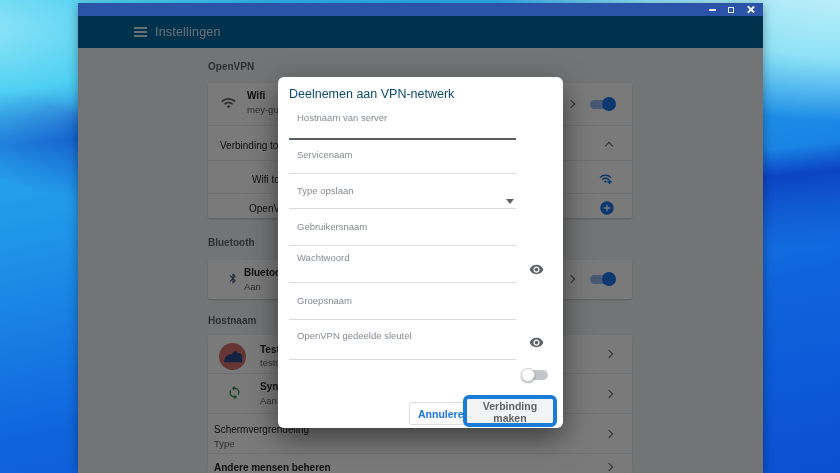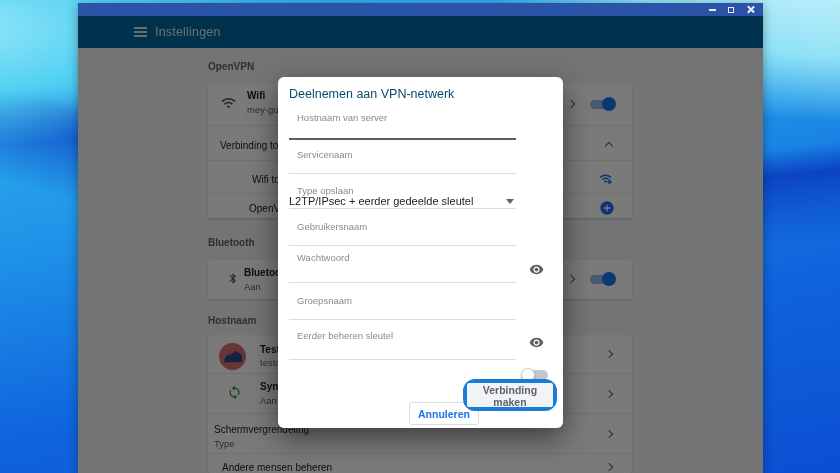--- a/index.html
+++ b/index.html
@@ -63,21 +63,21 @@
     font-size:11px;color:#202124;font-family:inherit;padding:0;}
   .sel-value{position:absolute;left:11px;font-size:11px;color:#202124;white-space:nowrap;cursor:pointer;}
   .caret{position:absolute;left:228px;width:0;height:0;border-left:4px solid transparent;border-right:4px solid transparent;border-top:5px solid #5f6368;}
   .eye{position:absolute;left:251px;width:15px;height:15px;cursor:pointer;}
   .save-label{position:absolute;left:11px;top:291px;font-size:10.5px;color:#202124;}
   .toggle-off{position:absolute;left:245px;top:293px;width:25px;height:10px;background:#c3c6ca;border-radius:6px;cursor:pointer;}
   .toggle-off::after{content:"";position:absolute;left:-2px;top:-2.5px;width:14px;height:14px;border-radius:50%;
     background:#fdfdfd;border:.5px solid #cfcfcf;box-shadow:0 1px 2px rgba(0,0,0,.35);box-sizing:border-box;}
   .btn-cancel{position:absolute;left:131px;top:325px;width:70px;height:23px;background:#fff;border:1px solid #dadce0;
     border-radius:3px;color:#1a73e8;font-size:10.5px;font-weight:bold;font-family:inherit;cursor:pointer;}
-  .hl-box{position:absolute;left:185px;top:302px;width:94px;height:32px;border:4px solid #1a7cd9;border-radius:12px;box-sizing:border-box;}
+  .hl-box{position:absolute;left:185px;top:318px;width:94px;height:32px;border:4px solid #1a7cd9;border-radius:6px;box-sizing:border-box;}
   .btn-connect{position:absolute;left:0;top:0;width:86px;height:24px;background:#f1f3f4;border:none;border-radius:2px;
     color:#5f6368;font-size:10.5px;font-weight:bold;font-family:inherit;}
   svg{display:block;}
 </style>
 </head>
 <body>
 
 <div id="screen">
   <div class="wallpaper"></div>
 
@@ -187,63 +187,62 @@
           <div class="chev chev-r" style="left:398px;top:56px"></div>
         </div>
         <div class="divider" style="top:78px"></div>
         <div>
           <div class="row-title" style="left:6px;top:89px;font-weight:normal">Schermvergrendeling</div>
           <div class="row-sub" style="left:6px;top:103px">Type</div>
           <div class="chev chev-r" style="left:398px;top:96px"></div>
         </div>
         <div class="divider" style="top:118px"></div>
         <div>
-          <div class="row-title" style="left:14px;top:127px;font-weight:normal">Andere mensen beheren</div>
+          <div class="row-title" style="left:6px;top:127px;font-weight:bold">Andere mensen beheren</div>
           <div class="chev chev-r" style="left:398px;top:129px"></div>
         </div>
       </div>
     </div>
 
     <div class="scrim"></div>
   </div>
 
   <div class="dialog">
     <div class="dlg-title">Deelnemen aan VPN-netwerk</div>
 
     <div class="f-label" style="top:35px">Hostnaam van server</div>
     <input class="f-input" style="top: 46px;" aria-label="Hostnaam van server">
     <div class="f-line focus" style="top:61px"></div>
 
     <div class="f-label" style="top:72px">Servicenaam</div>
     <input class="f-input" style="top: 82px;" aria-label="Servicenaam">
     <div class="f-line" style="top:96px"></div>
 
     <div class="f-label" style="top:108px">Type opslaan</div>
-    <div class="sel-value" style="top:118px">L2TP/IPsec + eerder gedeelde sleutel</div>
     <div class="caret" style="top:122px"></div>
     <div class="f-line" style="top:131px"></div>
 
     <div class="f-label" style="top:144px">Gebruikersnaam</div>
     <input class="f-input" style="top: 154px;" aria-label="Gebruikersnaam">
     <div class="f-line" style="top:168px"></div>
 
     <div class="f-label" style="top:175px">Wachtwoord</div>
     <input class="f-input" type="password" style="top: 191px;" aria-label="Wachtwoord">
     <div class="eye" style="top:185px">
       <svg width="15" height="15" viewBox="0 0 24 24">
           <path fill="#5f6368" d="M12 4.5C7 4.5 2.7 7.6 1 12c1.7 4.4 6 7.5 11 7.5s9.3-3.1 11-7.5c-1.7-4.4-6-7.5-11-7.5zM12 17c-2.8 0-5-2.2-5-5s2.2-5 5-5 5 2.2 5 5-2.2 5-5 5zm0-8c-1.7 0-3 1.3-3 3s1.3 3 3 3 3-1.3 3-3-1.3-3-3-3z"></path>
         </svg>
     </div>
     <div class="f-line" style="top:205px"></div>
 
     <div class="f-label" style="top:218px">Groepsnaam</div>
     <input class="f-input" style="top: 228px;" aria-label="Groepsnaam">
     <div class="f-line" style="top:242px"></div>
 
-    <div class="f-label" style="top:253px">Eerder beheren sleutel</div>
+    <div class="f-label" style="top:253px">OpenVPN gedeelde sleutel</div>
     <input class="f-input" type="password" style="top: 263px;" aria-label="Eerder gedeelde sleutel">
     <div class="eye" style="top:258px">
       <svg width="15" height="15" viewBox="0 0 24 24">
           <path fill="#5f6368" d="M12 4.5C7 4.5 2.7 7.6 1 12c1.7 4.4 6 7.5 11 7.5s9.3-3.1 11-7.5c-1.7-4.4-6-7.5-11-7.5zM12 17c-2.8 0-5-2.2-5-5s2.2-5 5-5 5 2.2 5 5-2.2 5-5 5zm0-8c-1.7 0-3 1.3-3 3s1.3 3 3 3 3-1.3 3-3-1.3-3-3-3z"></path>
         </svg>
     </div>
     <div class="f-line" style="top:282px"></div>
 
     <div class="toggle-off"></div>
 

